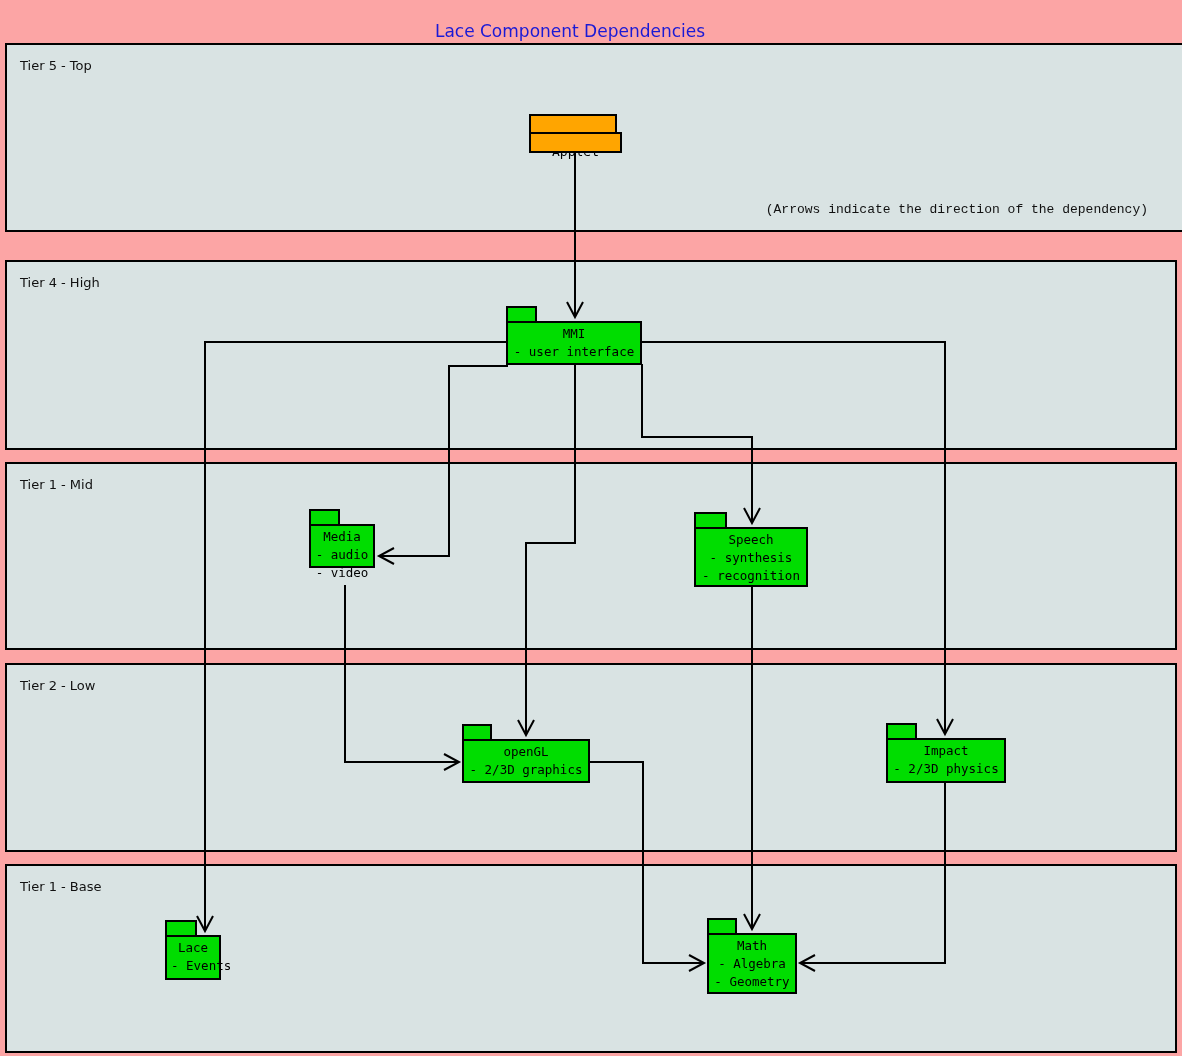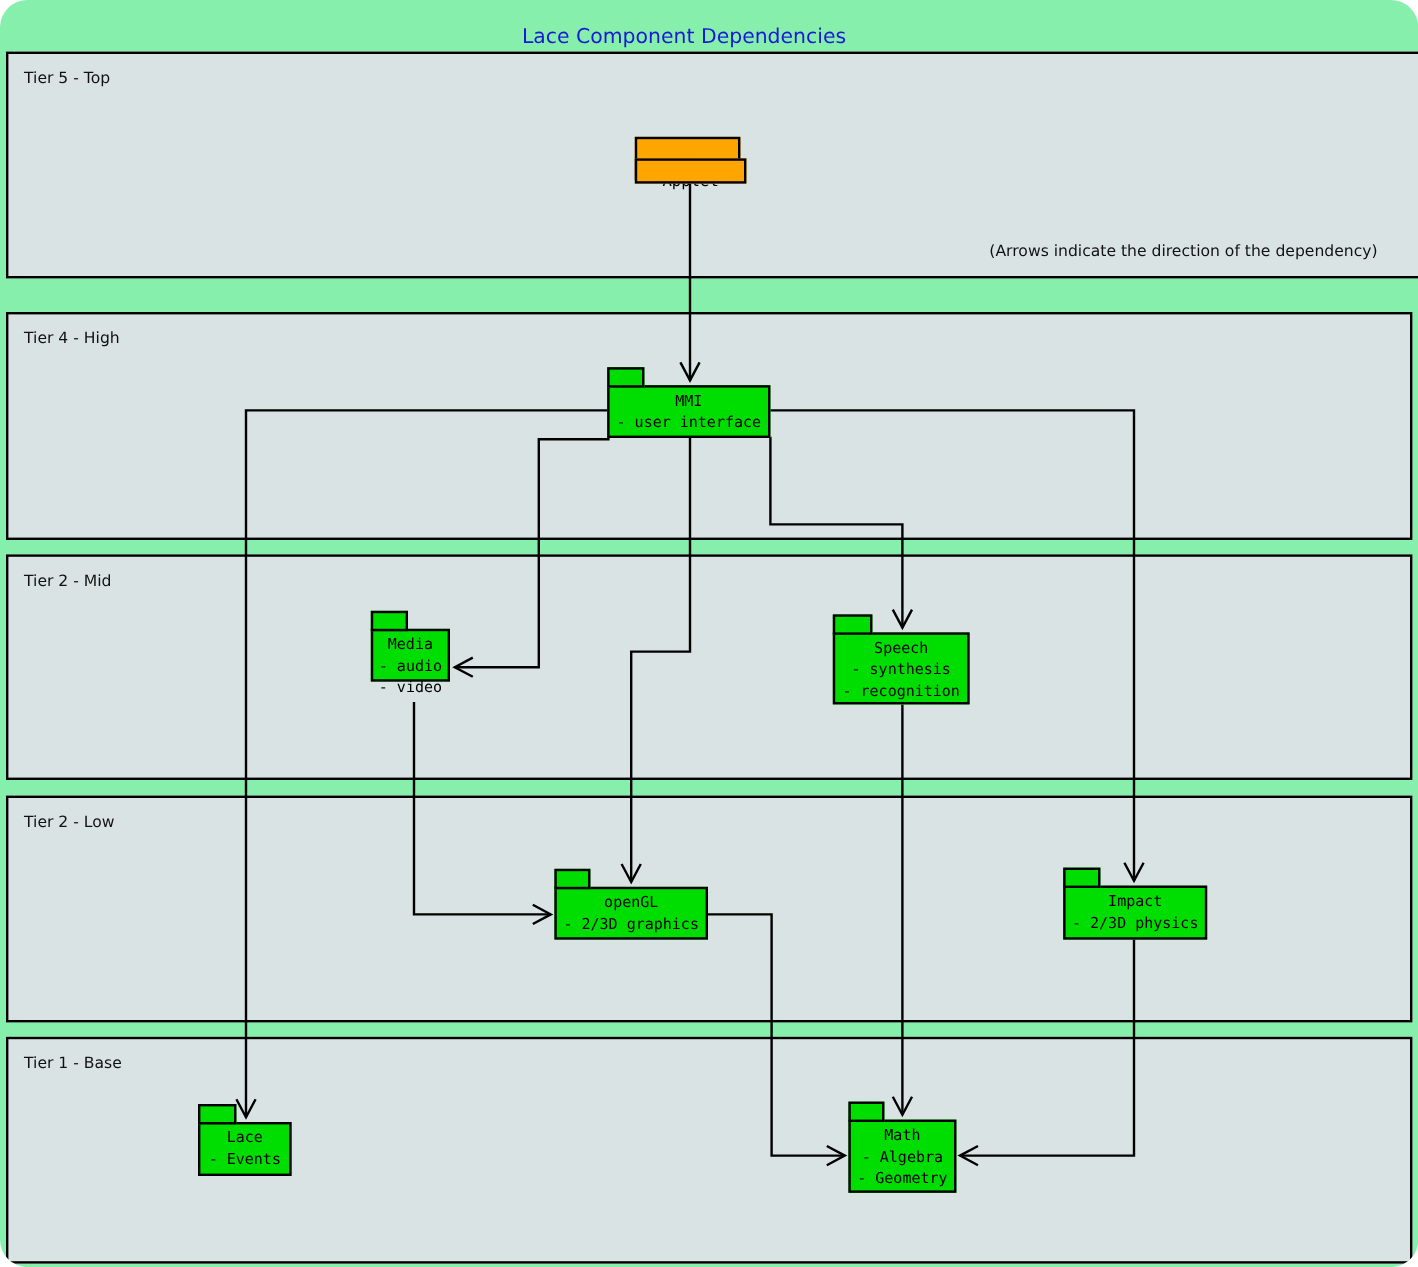--- a/index.html
+++ b/index.html
@@ -1,23 +1,22 @@
 <!DOCTYPE html>
 <html style="--band-fill: #d9e3e3; --component-fill: #00dd00; --applet-fill: #ffa500; --title-color: #1a1ad6; --line-color: #000000;"><head>
 <meta charset="utf-8">
 <style>
   html, body { margin: 0; padding: 0; background: #ffffff; }
   .canvas {
     position: relative;
     width: 1182px;
     height: 1056px;
-    background: #86efac;
+    background: #fca5a5;
     font-family: "DejaVu Sans", "Liberation Sans", sans-serif;
     overflow: hidden;
-    border-radius: 23px;
   }
   .diagram-title {
     position: absolute;
     top: 21px;
     left: 0;
     width: 1140px;
     text-align: center;
     font-size: 17px;
     color: var(--title-color, #1a1ad6);
   }
@@ -34,20 +33,21 @@
     left: 13px;
     font-size: 13px;
     color: #111;
   }
   .annotation {
     position: absolute;
     top: 202px;
     right: 34px;
     font-size: 13px;
     color: #111;
+    font-family: Liberation Mono, monospace;
   }
   .edges {
     position: absolute;
     top: 0; left: 0;
   }
   .edges polyline {
     fill: none;
     stroke: var(--line-color, #000);
     stroke-width: 2;
   }
@@ -101,21 +101,21 @@
 
   <div class="diagram-title">Lace Component Dependencies</div>
 
   <div class="tier" style="top:43px;height:185px;padding-left:47px;">
     <div class="tier-label">Tier 5 - Top</div>
   </div>
   <div class="tier" style="top:260px;height:186px;">
     <div class="tier-label">Tier 4 - High</div>
   </div>
   <div class="tier" style="top:462px;height:184px;">
-    <div class="tier-label">Tier 2 - Mid</div>
+    <div class="tier-label">Tier 1 - Mid</div>
   </div>
   <div class="tier" style="top:663px;height:185px;">
     <div class="tier-label">Tier 2 - Low</div>
   </div>
   <div class="tier" style="top:864px;height:185px;text-align:right;">
     <div class="tier-label">Tier 1 - Base</div>
   </div>
 
   <div class="annotation">(Arrows indicate the direction of the dependency)</div>
 
@@ -165,21 +165,21 @@
     <div class="line">openGL</div>
     <div class="line">- 2/3D graphics</div>
   </div>
 
   <div class="node" style="left:886px;top:738px;width:120px;height:45px;">
     <div class="tab" style="width:27px;"></div>
     <div class="line">Impact</div>
     <div class="line">- 2/3D physics</div>
   </div>
 
-  <div class="node" style="left:165px;top:935px;width:78px;height:45px;">
+  <div class="node" style="left:165px;top:935px;width:56px;height:45px;">
     <div class="tab" style="width:28px;"></div>
     <div class="line">Lace</div>
     <div class="line">- Events</div>
   </div>
 
   <div class="node" style="left:707px;top:933px;width:90px;height:61px;">
     <div class="tab" style="width:26px;"></div>
     <div class="line">Math</div>
     <div class="line">- Algebra</div>
     <div class="line">- Geometry</div>

